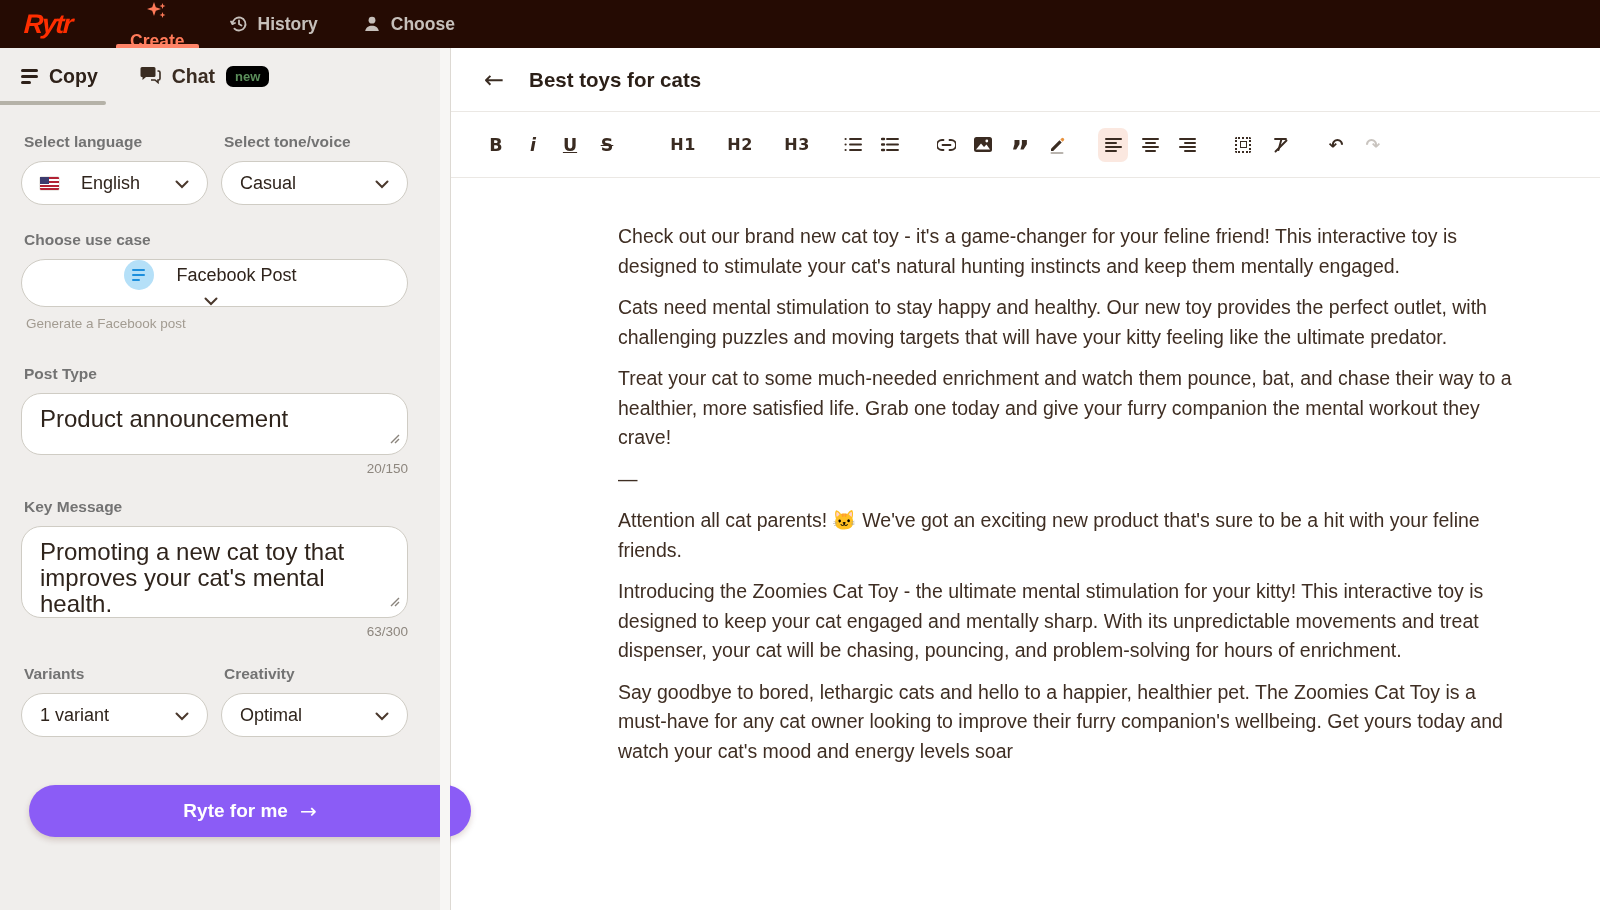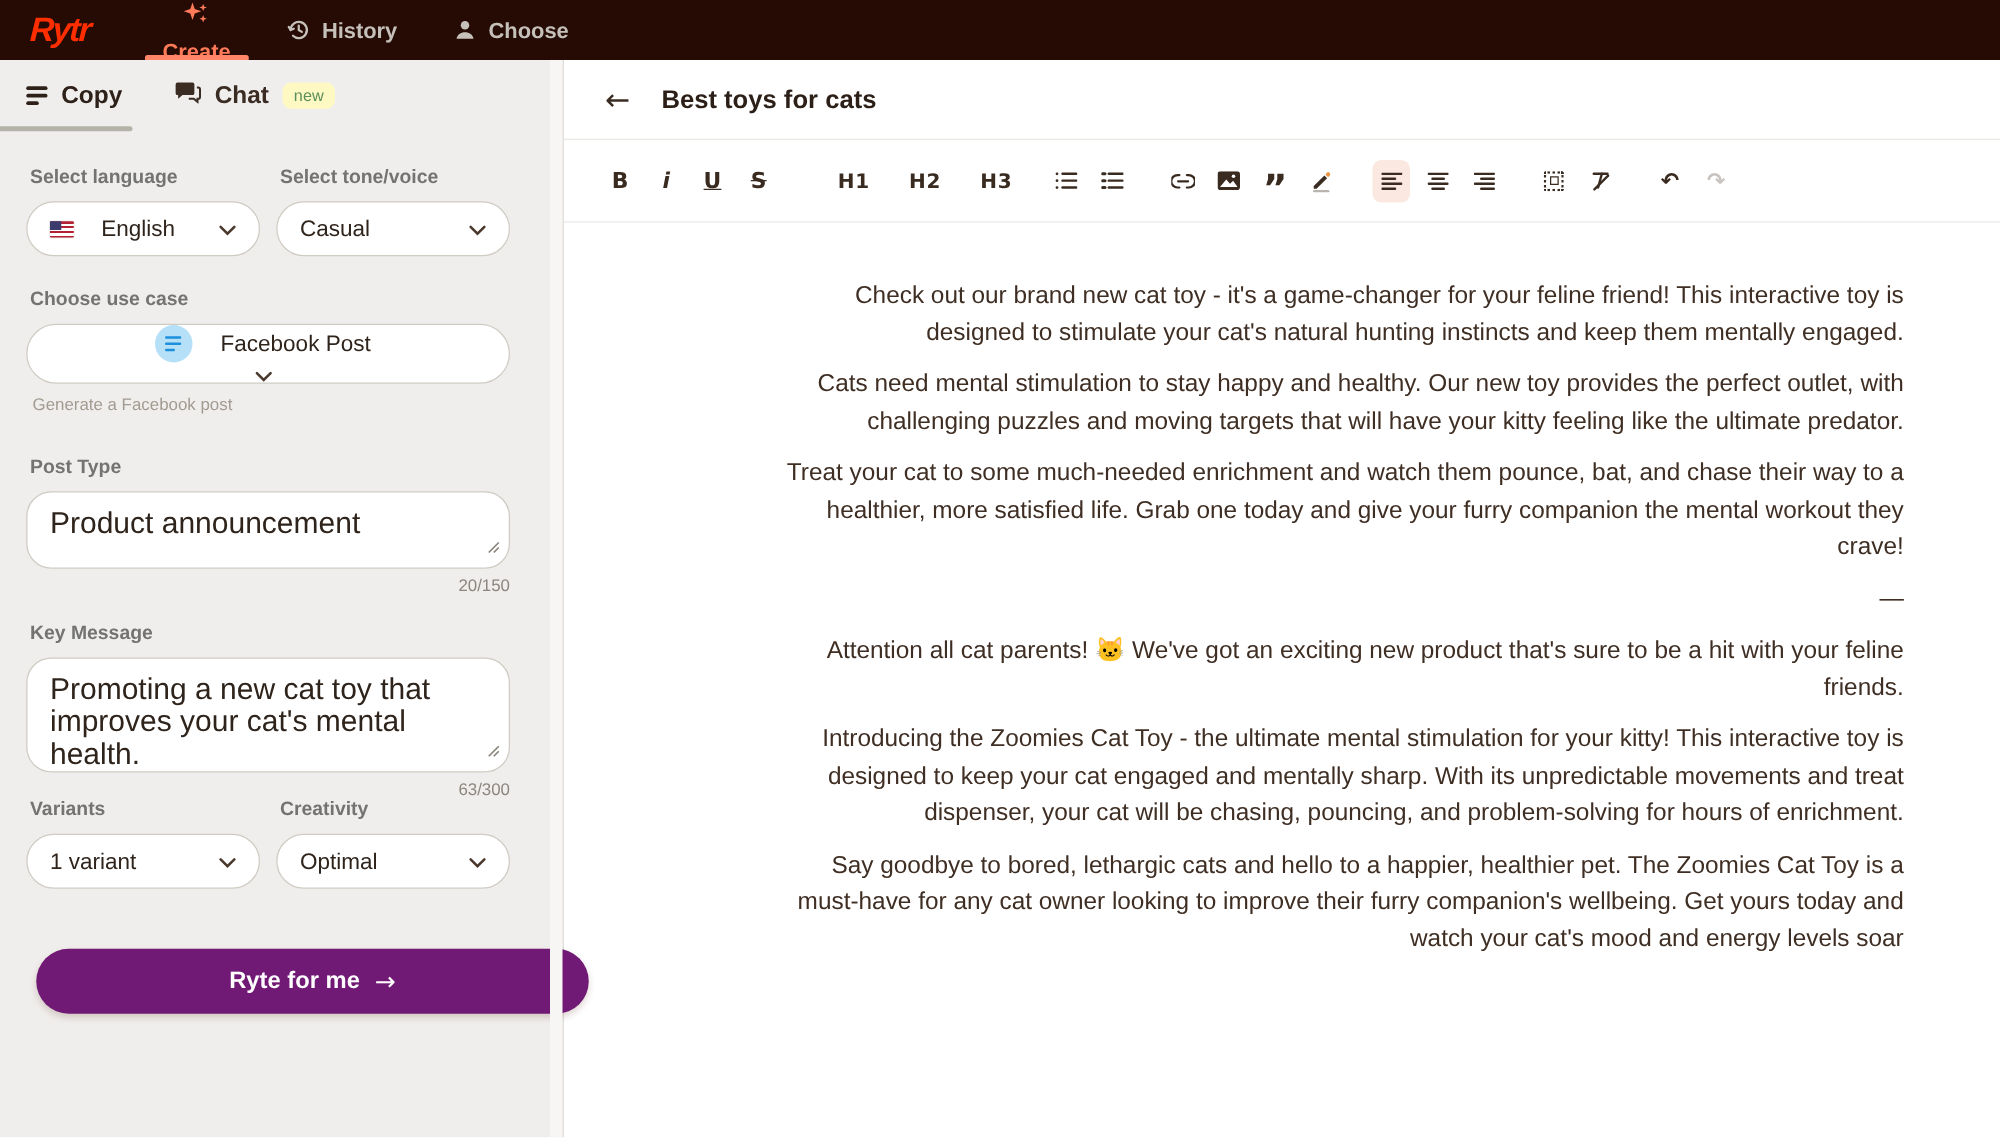--- a/index.html
+++ b/index.html
@@ -27,21 +27,21 @@
              position:relative; flex:none; }
   .side-gutter { position:absolute; top:0; right:0; bottom:0; width:10px;
                  background:#f7f6f4; }
   .side-tabs { height:57px; display:flex; align-items:center; padding-left:21px;
                gap:42px; position:relative; }
   .tab { display:flex; align-items:center; gap:11px; font-size:19.5px;
          font-weight:700; color:#2e2119; }
   .tab.inactive { font-weight:600; color:#3a2c22; }
   .copy-underline { position:absolute; left:0; bottom:0; width:106px; height:4px;
                     background:#b5b2a8; border-radius:0 2px 2px 0; }
-  .badge { background:#fef9c3; color:#5b8f5b; font-size:13px; font-weight:400;
+  .badge { background:#000000; color:#5b8f5b; font-size:13px; font-weight:700;
            padding:3px 9px; border-radius:7px; }
   .copy-icon span { display:block; height:2.6px; background:#2e2119; border-radius:2px;
                     margin-bottom:3.2px; }
   .copy-icon span:nth-child(1){ width:17px; }
   .copy-icon span:nth-child(2){ width:17px; }
   .copy-icon span:nth-child(3){ width:10px; margin-bottom:0; }
 
   .form { padding:28px 42px 0 21px; }
   .flabel { font-size:15.5px; color:#737373; font-weight:600; margin:0 0 10px 3px; }
   .row2 { display:flex; gap:13px; margin-bottom:26px; }
@@ -71,21 +71,21 @@
   .resize { position:absolute; right:7px; bottom:5px; color:#8a847c; }
   .counter { text-align:right; font-size:13.5px; color:#8d867e; margin-top:6px; }
 
   .flag { display:inline-block; width:19px; height:13px; flex:none; position:relative;
           background:repeating-linear-gradient(180deg,#b22234 0 1.9px,#fff 1.9px 3.8px);
           border-radius:1px; box-shadow:0 0 0 0.5px #d8d4cd; }
   .flag::after { content:""; position:absolute; left:0; top:0; width:9px; height:7px;
                  background:#3c3b6e; }
 
   .cta { margin:48px 8px 0 8px; width:442px; height:52px; border:none; border-radius:26px;
-         background:#701a75; color:#fff; font-size:19px; font-weight:700;
+         background:#8b5cf6; color:#fff; font-size:19px; font-weight:700;
          display:flex; align-items:center; justify-content:center; gap:12px;
          cursor:pointer; box-shadow:0 3px 6px rgba(80,20,0,.18);
          font-family:"Liberation Sans", sans-serif; }
   .cta-arrow { font-family:"DejaVu Sans", sans-serif; font-size:20px; font-weight:400; }
 
   
   .main { flex:1; background:#fff; min-width:0; }
   .ed-header { height:64px; display:flex; align-items:center; gap:25px;
                padding-left:33px; border-bottom:1px solid #ebe8e4; }
   .back { font-size:24px; color:#3a2c22; font-family:"DejaVu Sans", sans-serif;
@@ -106,21 +106,21 @@
   .tb .it { font-style:italic; font-weight:600; }
   .tb.h { font-size:16px; letter-spacing:0.5px;margin-left:20px; }
   .tb.quote { font-size:30px; font-weight:700; line-height:0; padding-top:14px; }
   .tb svg { display:block; }
   .dashed-sq { width:16px; height:16px; border:2px dotted #3a2b21; border-radius:2px;
                display:flex; align-items:center; justify-content:center; }
   .dashed-sq i { display:block; width:7px; height:7px; border:1.8px solid #3a2b21; }
 
   .ed-content { padding:44px 0 0 167px; width:1072px; cursor:text; }
   .ed-content p { font-size:19.5px; line-height:29.5px; color:#3f2e23;
-                  margin-bottom:12px; width:905px;text-align:right; }
+                  margin-bottom:12px; width:905px; }
 </style>
 </head>
 <body>
 
 <div class="topnav">
   <div class="logo">Rytr</div>
 
   <div class="nav-item active">
     <span class="nav-icon">
       <svg width="22" height="22" viewBox="0 0 22 22" fill="#ff7a59">
@@ -253,21 +253,21 @@
           <span>Promoting a new cat toy that improves your cat's mental health.</span>
           <span class="resize">
             <svg width="10" height="10" viewBox="0 0 10 10" stroke="currentColor" stroke-width="1.4">
                 <path d="M1 9 L9 1 M5 9 L9 5"></path>
               </svg>
           </span>
         </div>
         <div class="counter">63/300</div>
       </div>
 
-      <div class="row2" style="margin-bottom:0;">
+      <div class="row2" style="margin-top:26px; margin-bottom:0;">
         <div class="col">
           <div class="flabel">Variants</div>
           <div class="select">
             <span class="sel-left">
               <span>1 variant</span>
             </span>
             <span class="chev">
               <svg width="14" height="9" viewBox="0 0 14 9" fill="none" stroke="#4a382c" stroke-width="2" stroke-linecap="round">
                   <path d="M1.5 1.5 L7 7 L12.5 1.5"></path>
                 </svg>

